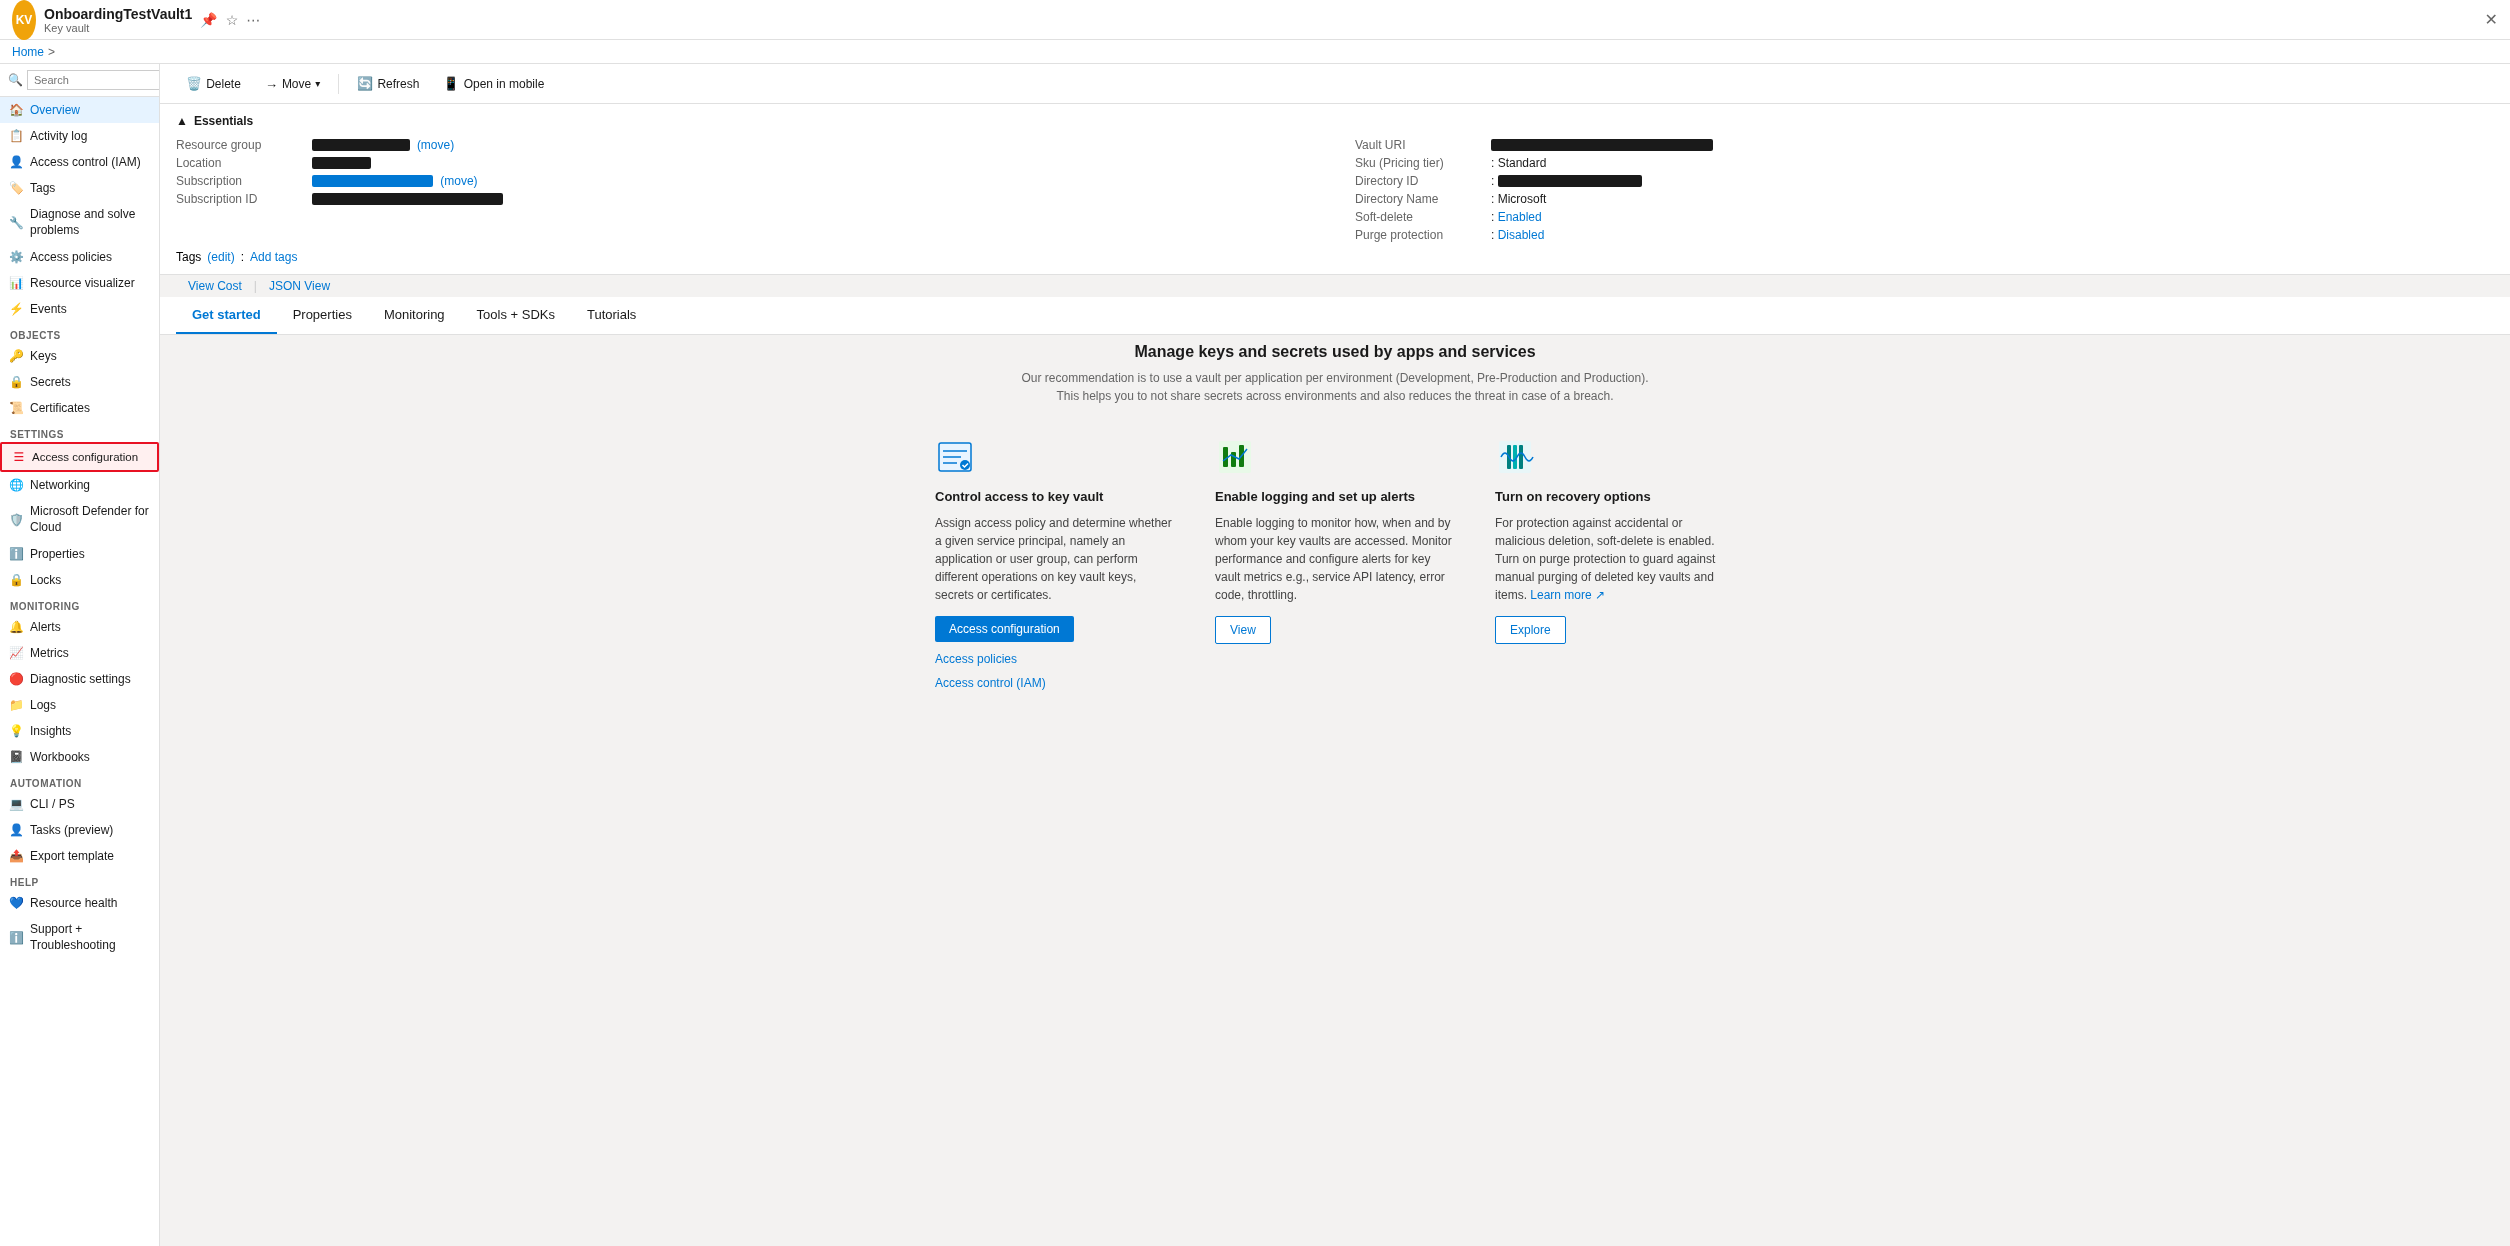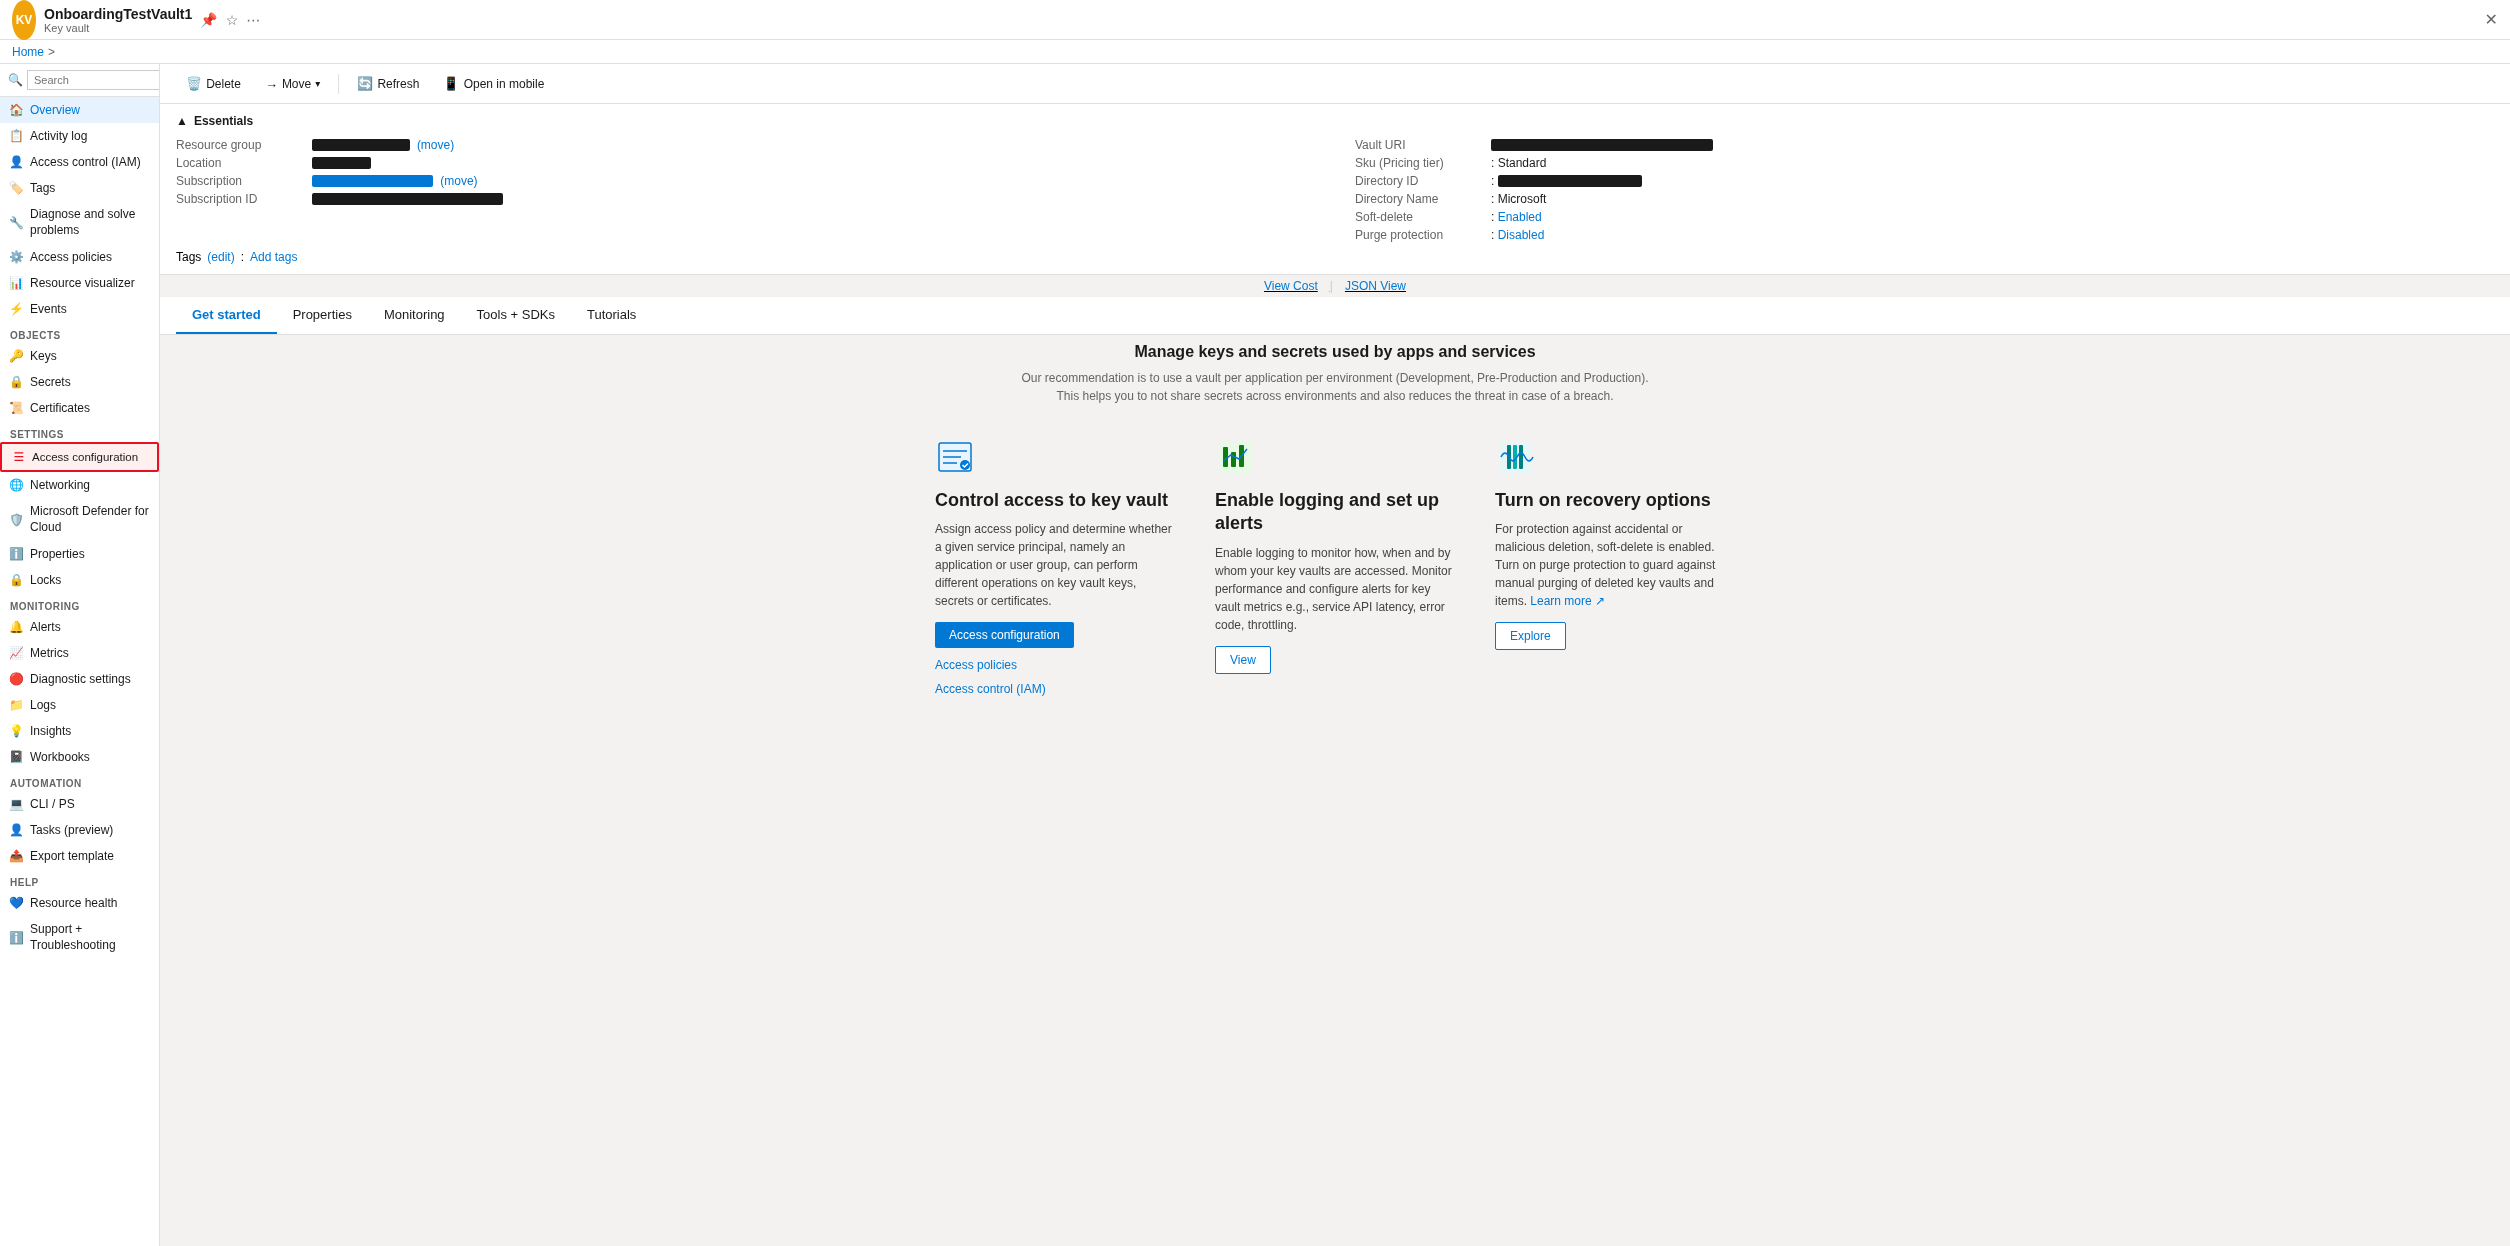--- a/index.html
+++ b/index.html
@@ -181,25 +181,24 @@
       display: flex;
       align-items: center;
       gap: 6px;
       margin-top: 6px;
       font-size: 12px;
     }
     
     
     .content-top-actions {
       display: flex;
-      justify-content: center;
+      justify-content: flex-start;
       padding: 4px 28px;
       background: #f3f2f1;
       gap: 12px;
-      text-decoration: underline;
     }
     .content-top-actions a { color: #0078d4; font-size: 12px; text-decoration: none; cursor: pointer; }
     
     
     .tabs {
       background: #fff;
       padding: 0 16px;
       display: flex;
       gap: 0;
       border-bottom: 1px solid #e0e0e0;
@@ -257,21 +256,21 @@
     .feature-card-icon {
       width: 40px;
       height: 40px;
       display: flex;
       align-items: center;
       justify-content: center;
       font-size: 24px;
       margin-bottom: 4px;
     }
     .feature-card-title {
-      font-size: 18px;
+      font-size: 13px;
       font-weight: 600;
       color: #1a1a1a;
       line-height: 1.3;
     }
     .feature-card-desc {
       font-size: 12px;
       color: #444;
       line-height: 1.5;
     }
     .feature-card-btn {

